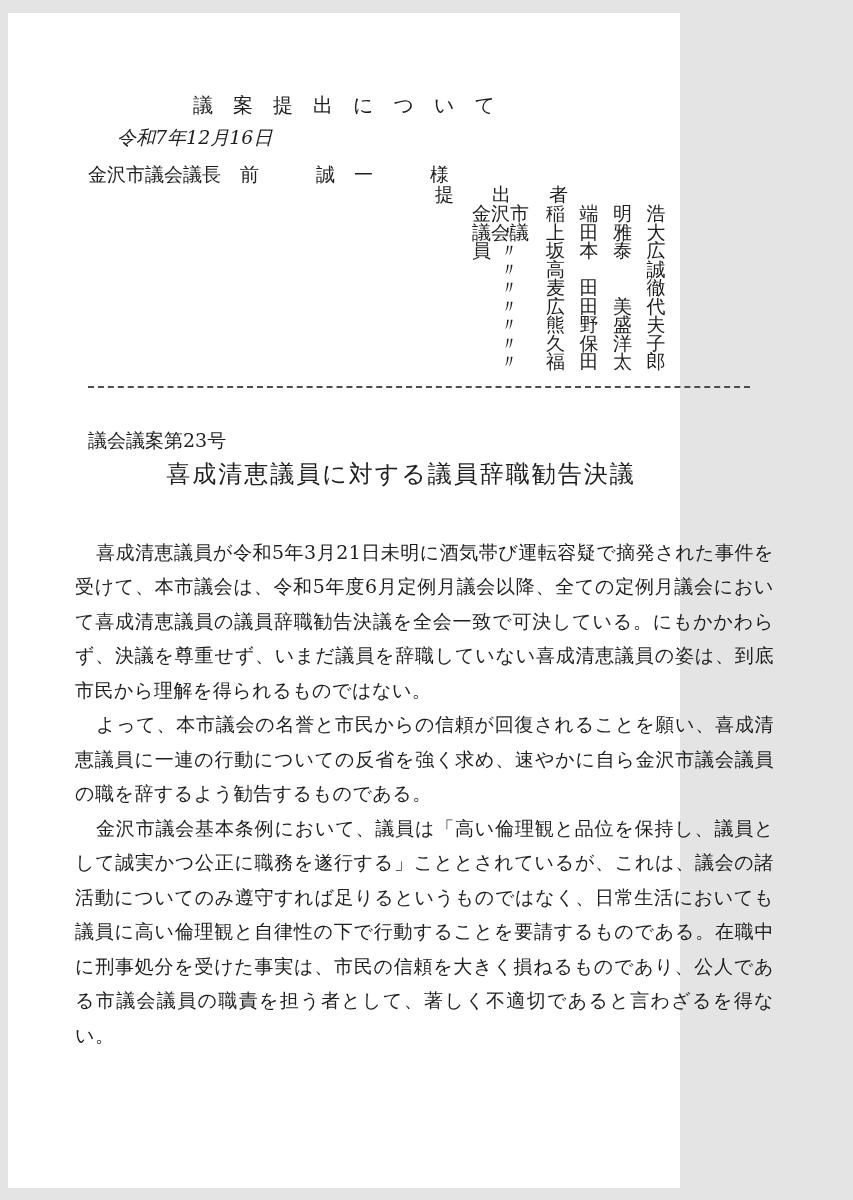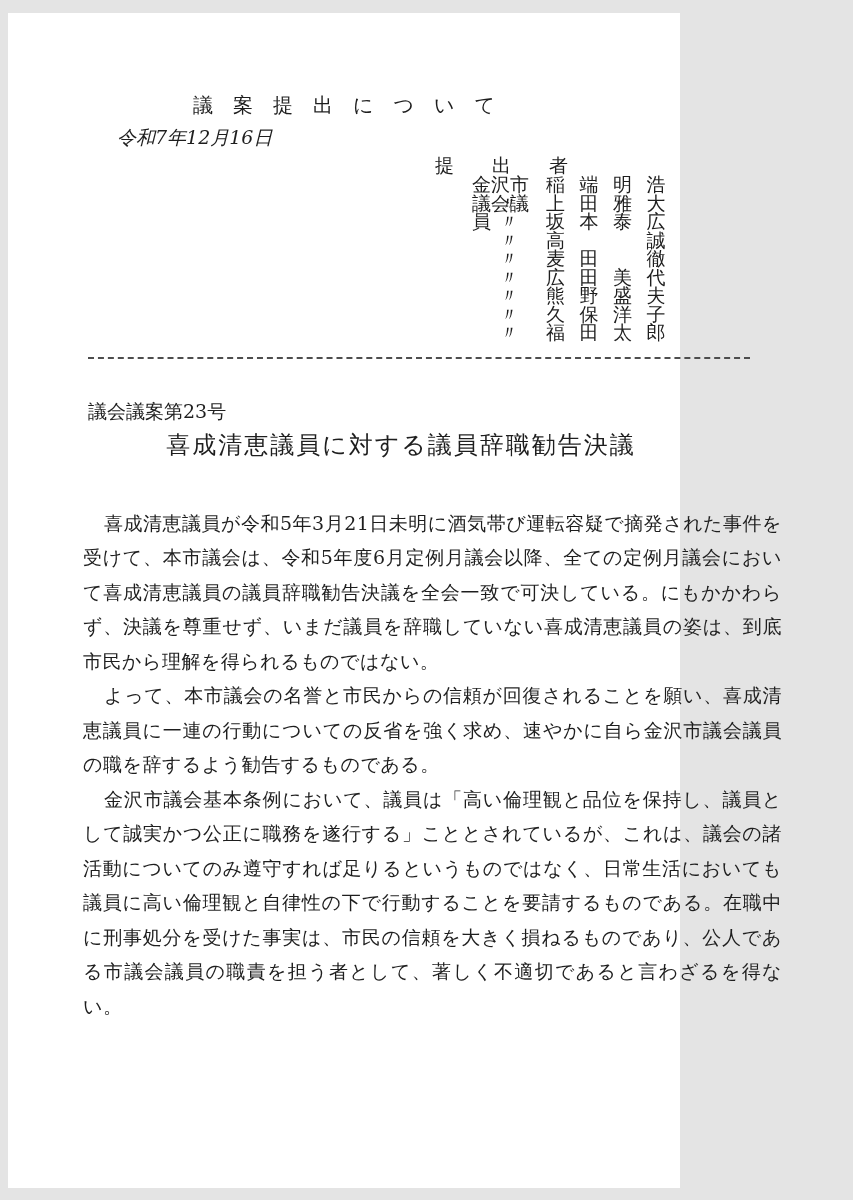--- a/index.html
+++ b/index.html
@@ -45,21 +45,21 @@
     padding-left:29px;
     line-height:21px;
     font-style:italic;
   }
   .addressee{
     margin-top:16px;
     line-height:21px;
     white-space:pre;
   }
   .submitters{
-    margin-top:8px;
+    margin-top:0;
     margin-left:347px;
   }
   .submitters-heading{
     line-height:19px;
     white-space:pre;
   }
   .s-rows{margin-left:37px;}
   .s-row{
     display:flex;
     height:18.5px;line-height:18.5px;
@@ -90,35 +90,35 @@
     margin-left:48px;
   }
   .res-body{
     margin-top:50px;
     padding-left:67px;
     width:699px;
     font-size:19px;
     line-height:34.5px;
     letter-spacing:0.5px;
     text-align:justify;
-    margin-left:8px;
   }
   .res-par{margin:0;text-indent:21px;}
 </style>
 </head>
 <body>
 
 <div class="page">
 
   <div class="doc-title">議　案　提　出　に　つ　い　て</div>
 
   <div class="cover">
 
     <div class="date-line">令和7年12月16日</div>
 
+    <div class="addressee">金沢市議会議長　前　　　誠　一　　　様</div>
 
     <div class="submitters">
       <div class="submitters-heading">提　　出　　者</div>
       <div class="s-rows">
   <div class="s-row">
     <span class="s-role">金沢市議会議員</span>
     <span class="s-name">
       <span class="nc">稲</span>
       <span class="nc">端</span>
       <span class="nc">明</span>

